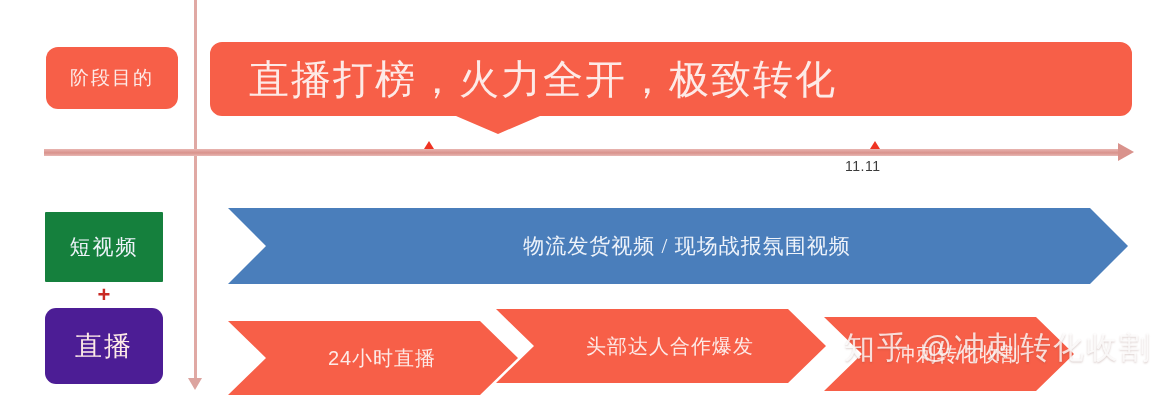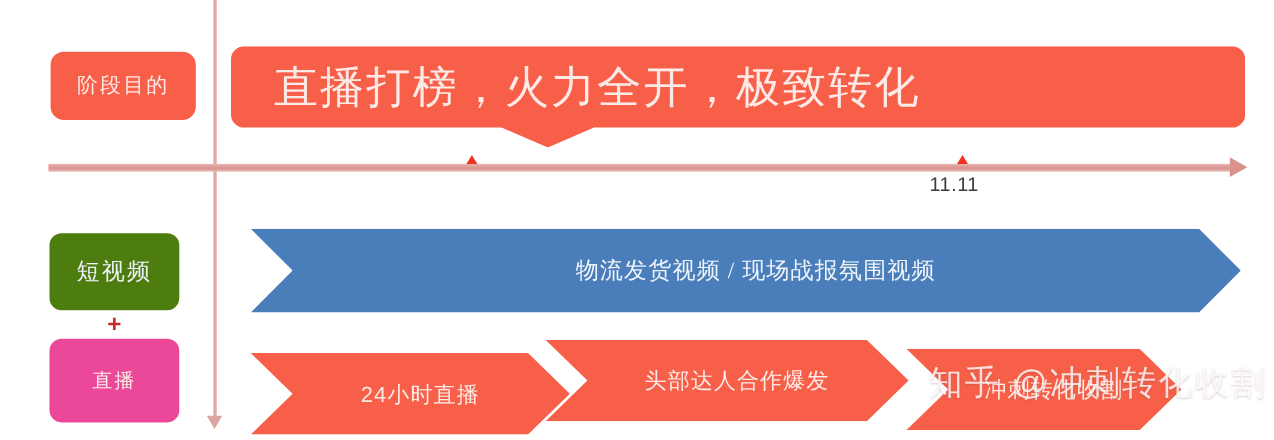--- a/index.html
+++ b/index.html
@@ -67,44 +67,44 @@
   .tl-tick {
     position:absolute; width:0; height:0;
     border-left:5px solid transparent;
     border-right:5px solid transparent;
     border-bottom:8px solid #ef3322;
   }
   .tl-tick-a { left:392px; top:141px; }
   .tl-tick-b { left:838px; top:141px; }
   .tl-label {
     position:absolute; top:158px;
-    font-size:18px; color:#3b3b3b; letter-spacing:0.5px;
+    font-size:14px; color:#3b3b3b; letter-spacing:0.5px;
     white-space:nowrap;
   }
   .tl-label-b { left:813px; }
 
   
   .pill-short {
     left:13px; top:212px; width:118px; height:70px;
-    background:#4d7c0f;
+    background:#15803d;
     color:#eef3fa;
     font-size:21px;
-    border-radius:11px;
+    border-radius:1px;
     align-items:center;
   }
   .plus {
     position:absolute; left:13px; top:282px; width:118px; height:26px;
     display:flex; align-items:center; justify-content:center;
     color:#c92a23; font-size:22px; font-weight:700;
   }
   .pill-live {
     left:13px; top:308px; width:118px; height:76px;
-    background:#ec4899;
-    color:#fdeae7;
-    font-size:18px;
+    background:#4c1d95;
+    color:#fdeae7;
+    font-size:27px;
     border-radius:11px;
   }
 
   
   .chev-row { position:absolute; }
   .chev { position:absolute; }
   .chev svg { display:block; }
   .chev-label {
     position:absolute; left:0; top:0;
     width:100%; height:100%;

